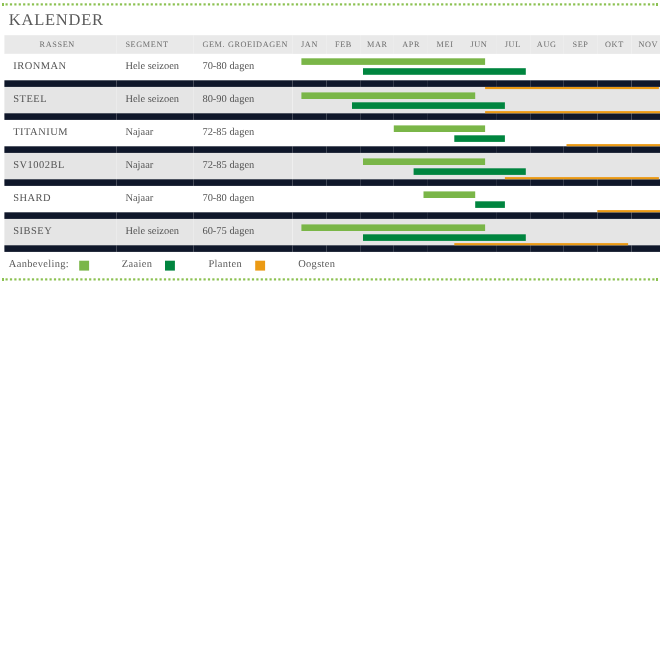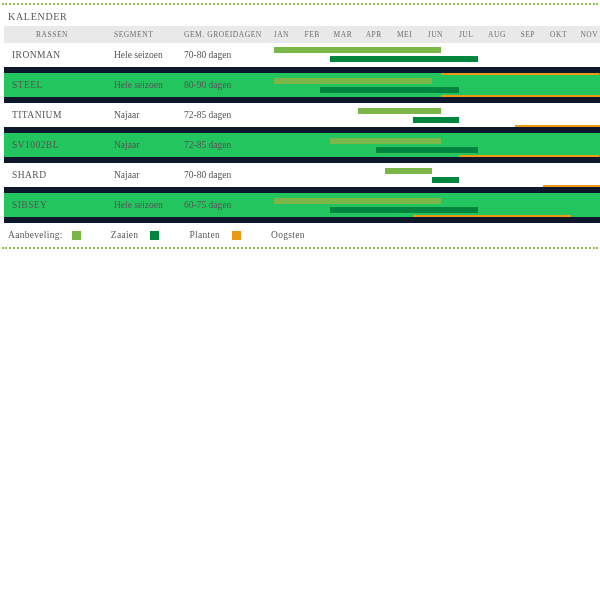--- a/index.html
+++ b/index.html
@@ -26,21 +26,21 @@
   .dotted-rule {
     height: 0;
     border-top: 2px dotted #8cc152;
     margin: 0 2px;
   }
   .dotted-rule.top { margin-top: 3px; }
   .dotted-rule.bottom { margin-top: 0px; }
 
   .panel-title {
     font-family: "Liberation Serif", serif;
-    font-size: 10px;
+    font-size: 15px;
     letter-spacing: 0.7px;
     color: #5a5a5a;
     padding: 6px 0 4px 8px;
   }
 
   table.kal {
     border-collapse: collapse;
     width: 592px;
     margin-left: 4px;
     table-layout: fixed;
@@ -67,21 +67,21 @@
   table.kal td {
     font-family: "Liberation Serif", serif;
     font-size: 9.5px;
     color: #555555;
     padding: 0 0 0 8px;
     height: 24px;
     vertical-align: middle;
     border-bottom: 6px solid #0f172a;
     background: #ffffff;
   }
-  table.kal tr.rowalt td { background: #22c55e; }
+  table.kal tr.rowalt td { background: #e5e5e5; }
 
   td.variety {
     color: #7ab648;
     font-size: 9.5px;
     letter-spacing: 0.45px;
   }
 
   td.gantt {
     padding: 0;
     position: relative;

